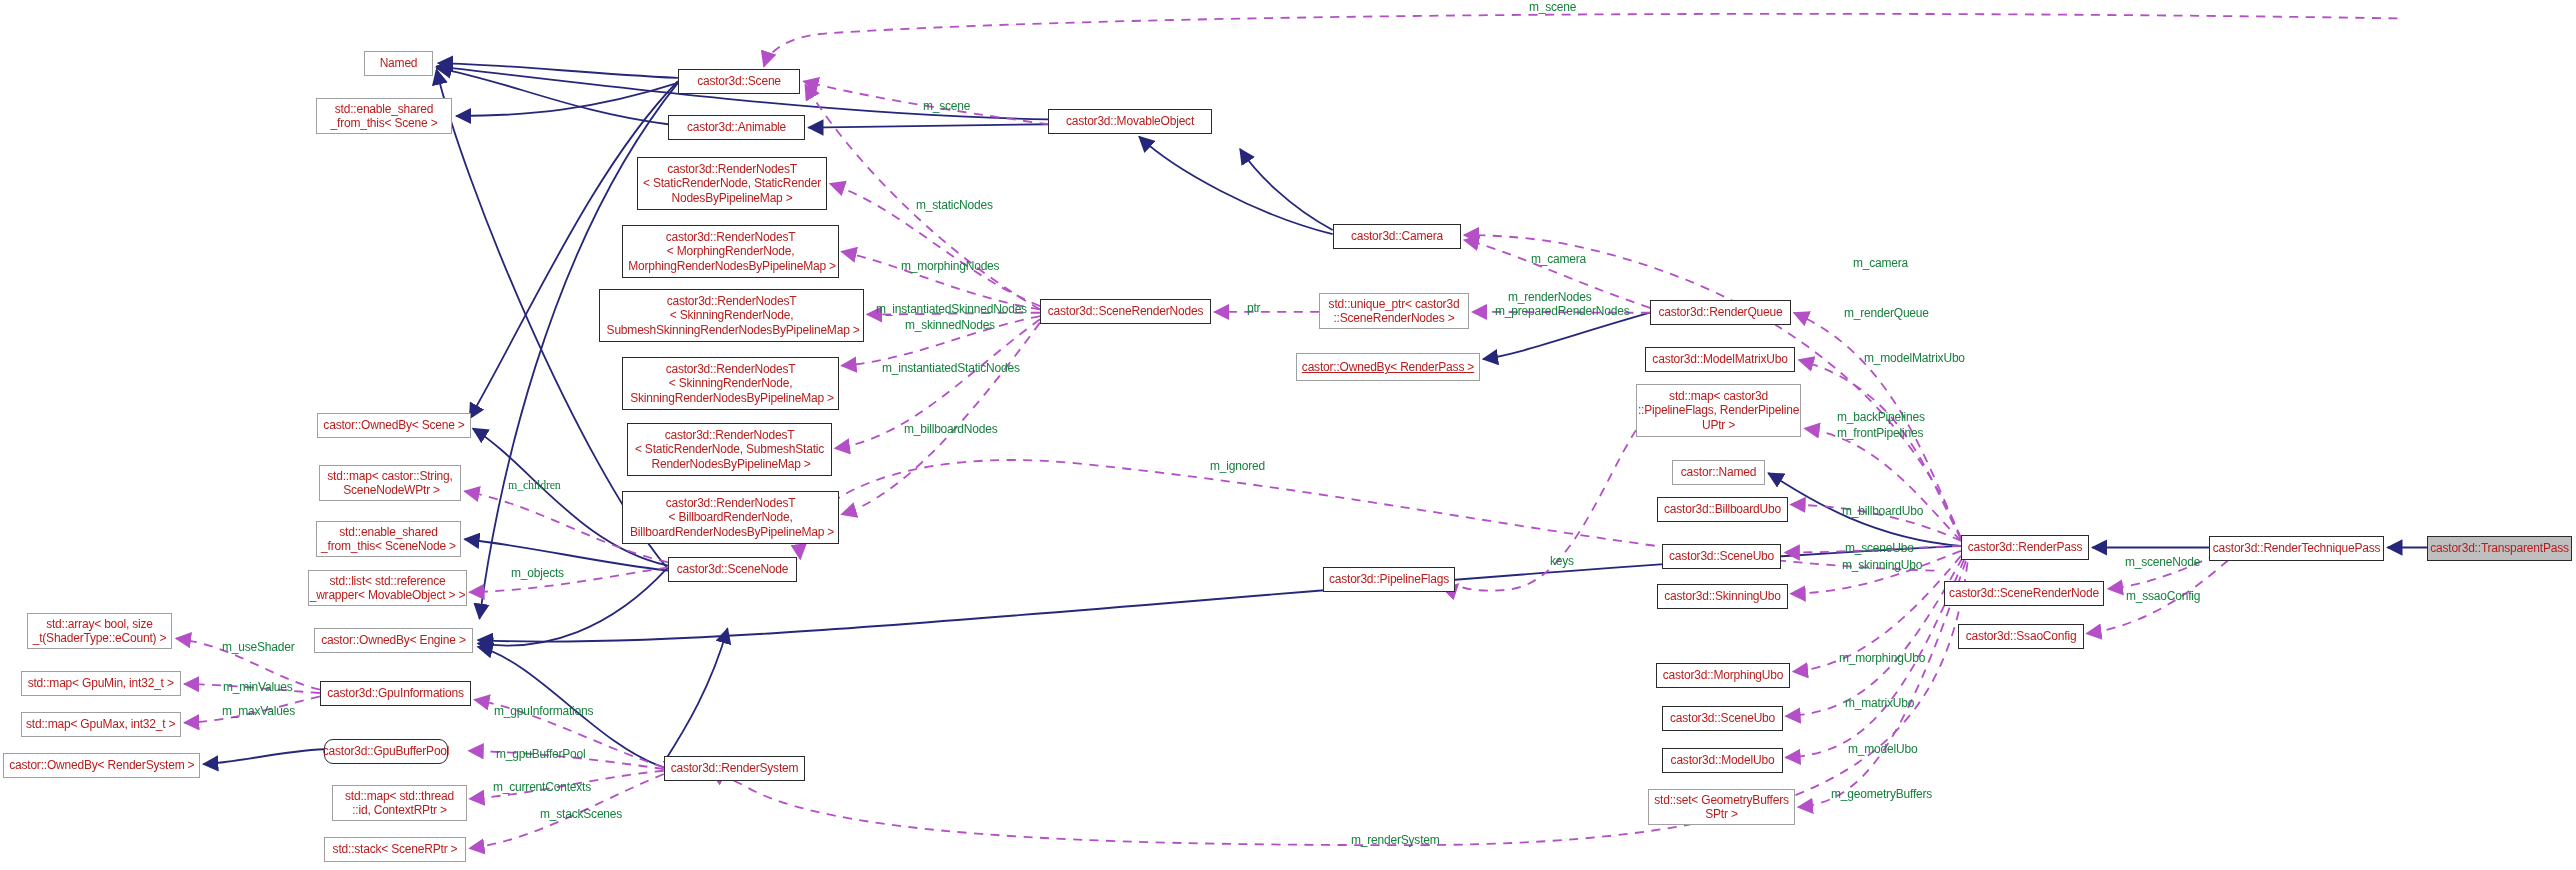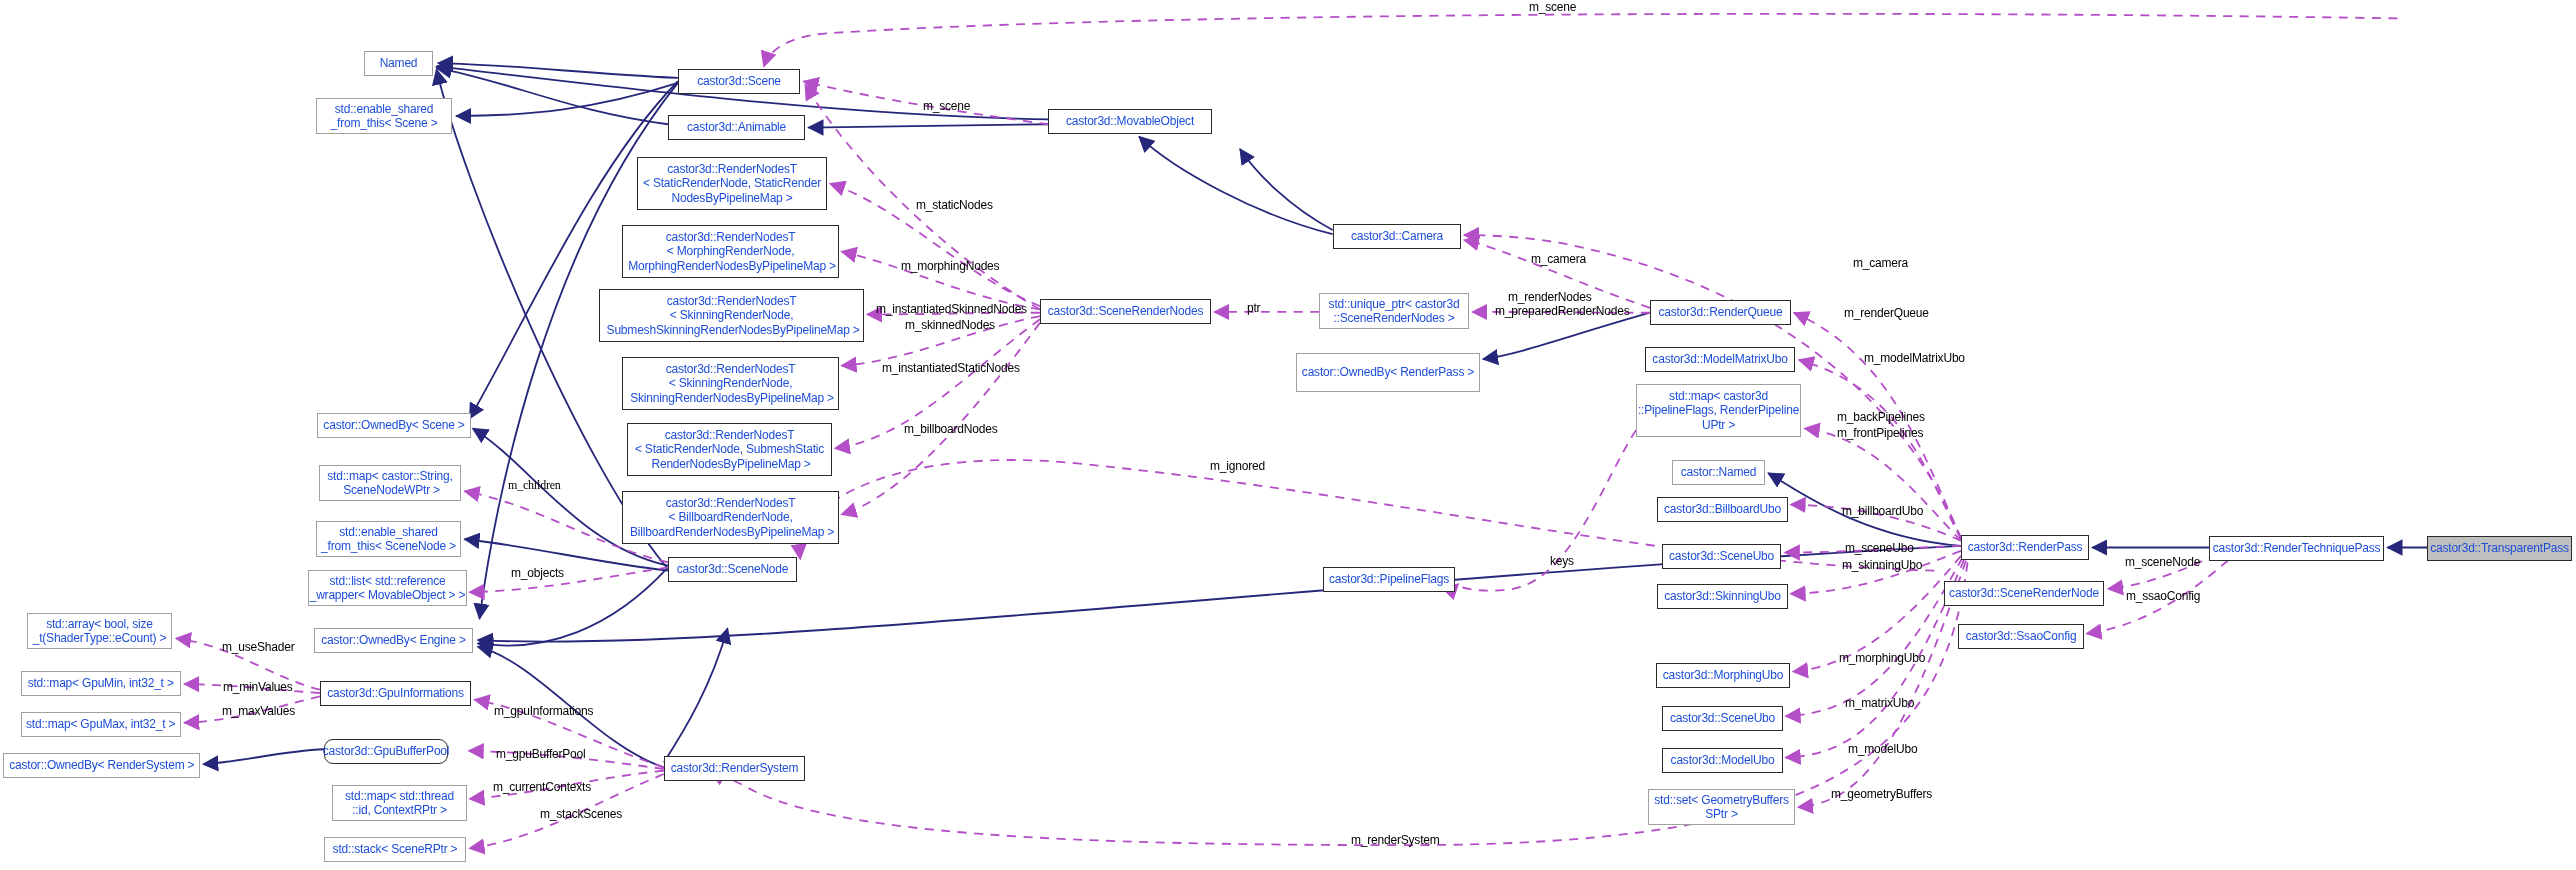--- a/index.html
+++ b/index.html
@@ -26,39 +26,39 @@
   }
   .node {
     position: absolute;
     box-sizing: border-box;
     display: flex;
     align-items: center;
     justify-content: center;
     text-align: center;
     background: #ffffff;
     border: 0.8px solid #a0a0a0;
-    color: #1d4ed8;
+    color: #b91c1c;
     font-size: 12px;
     line-height: 1.18;
     padding: 1.7px 4.1px;
     white-space: pre;
     letter-spacing: -0.2px;
   }
   
   .node.strong {
     border: 1.7px solid #2b2b2b;
   }
   .node.current {
     border: 1.7px solid #2b2b2b;
     background: #bfbfbf;
   }
   .edgelabel {
     position: absolute;
     font-size: 12px;
-    color: #000000;
+    color: #15803d;
     white-space: pre;
     letter-spacing: -0.2px;
     line-height: 1.2;
     background: transparent;
   }
 </style>
 </head>
 <body>
 
 <div id="diagram" style="background: rgb(255, 255, 255);">
@@ -204,21 +204,21 @@
  SkinningRenderNodesByPipelineMap &gt;</div>
   <div class="node strong" style="left: 627px; top: 423px; width: 205px; height: 53px; border-color: rgb(43, 43, 43);">castor3d::RenderNodesT
 &lt; StaticRenderNode, SubmeshStatic
  RenderNodesByPipelineMap &gt;</div>
   <div class="node strong" style="left: 622px; top: 491px; width: 217px; height: 53px; border-color: rgb(43, 43, 43);">castor3d::RenderNodesT
 &lt; BillboardRenderNode,
  BillboardRenderNodesByPipelineMap &gt;</div>
   <div class="node strong" style="left: 1040px; top: 299px; width: 171px; height: 25px; border-color: rgb(43, 43, 43);">castor3d::SceneRenderNodes</div>
   <div class="node weak" style="left: 1319px; top: 293px; width: 150px; height: 36px; border-color: rgb(160, 160, 160);">std::unique_ptr&lt; castor3d
 ::SceneRenderNodes &gt;</div>
-  <div class="node weak" style="left: 1296px; top: 353px; width: 184px; height: 39px; border-color: rgb(160, 160, 160);">castor::OwnedBy&lt; RenderPass &gt;</div>
+  <div class="node weak" style="left: 1296px; top: 353px; width: 184px; height: 28px; border-color: rgb(160, 160, 160); text-decoration: underline;">castor::OwnedBy&lt; RenderPass &gt;</div>
   <div class="node weak" style="left: 317px; top: 413px; width: 154px; height: 25px; border-color: rgb(160, 160, 160);">castor::OwnedBy&lt; Scene &gt;</div>
   <div class="node weak" style="left: 319px; top: 465px; width: 142px; height: 36px; border-color: rgb(160, 160, 160);">std::map&lt; castor::String,
  SceneNodeWPtr &gt;</div>
   <div class="node weak" style="left: 316px; top: 521px; width: 145px; height: 36px; border-color: rgb(160, 160, 160);">std::enable_shared
 _from_this&lt; SceneNode &gt;</div>
   <div class="node weak" style="left: 308px; top: 570px; width: 159px; height: 36px; border-color: rgb(160, 160, 160);">std::list&lt; std::reference
 _wrapper&lt; MovableObject &gt; &gt;</div>
   <div class="node strong" style="left: 668px; top: 557px; width: 129px; height: 25px; border-color: rgb(43, 43, 43);">castor3d::SceneNode</div>
   <div class="node weak" style="left: 314px; top: 628px; width: 159px; height: 25px; border-color: rgb(160, 160, 160);">castor::OwnedBy&lt; Engine &gt;</div>
   <div class="node weak" style="left: 27px; top: 613px; width: 145px; height: 36px; border-color: rgb(160, 160, 160);">std::array&lt; bool, size

